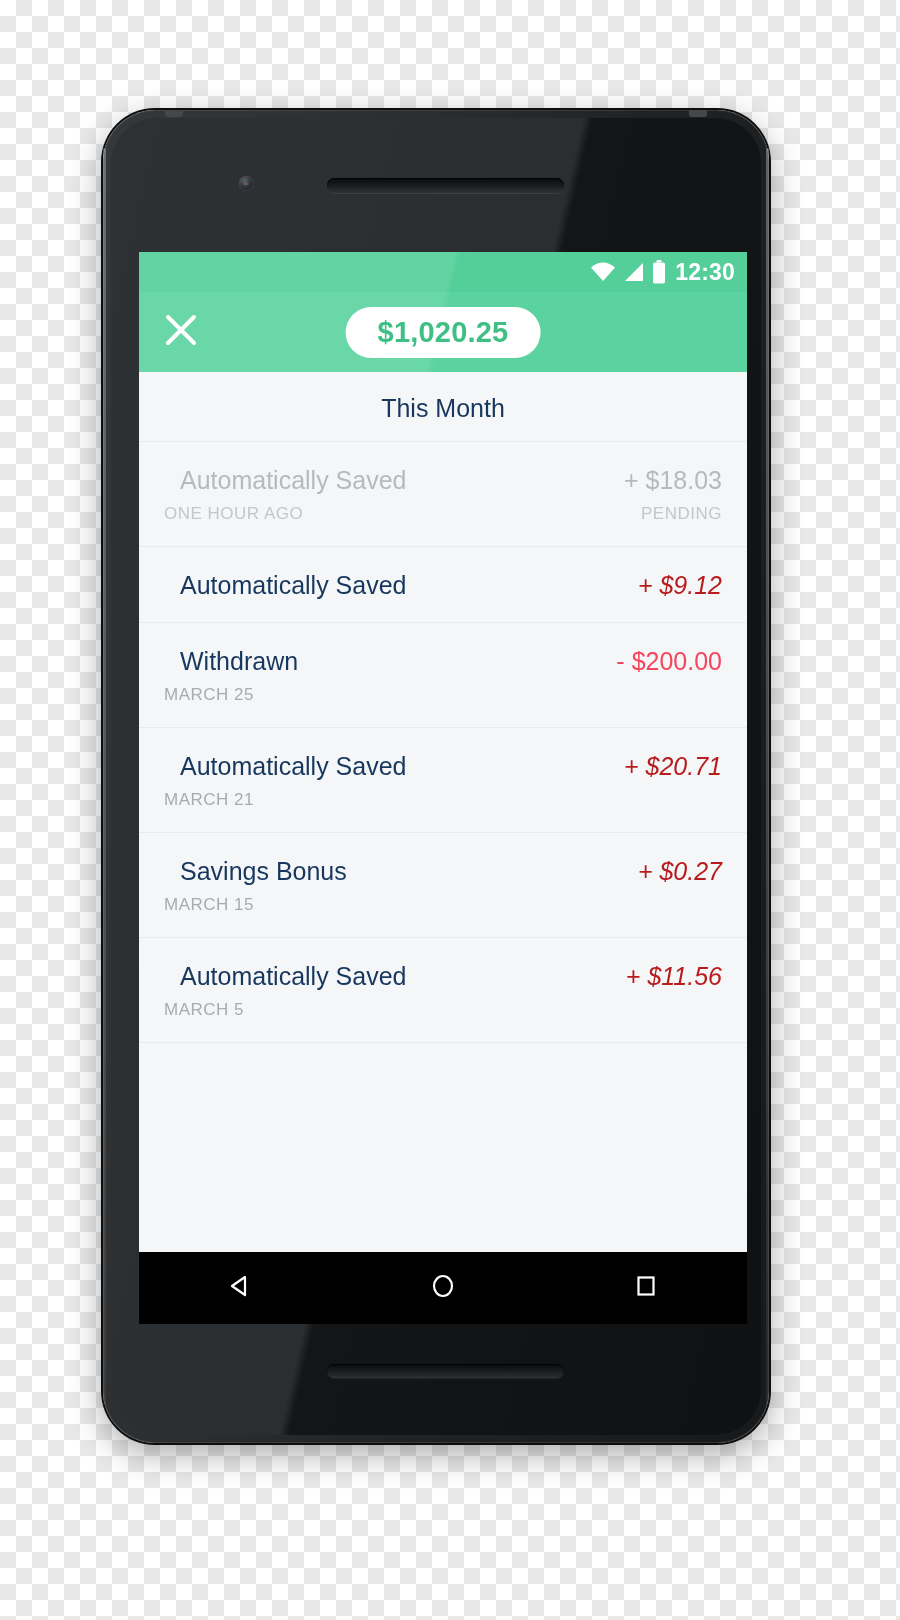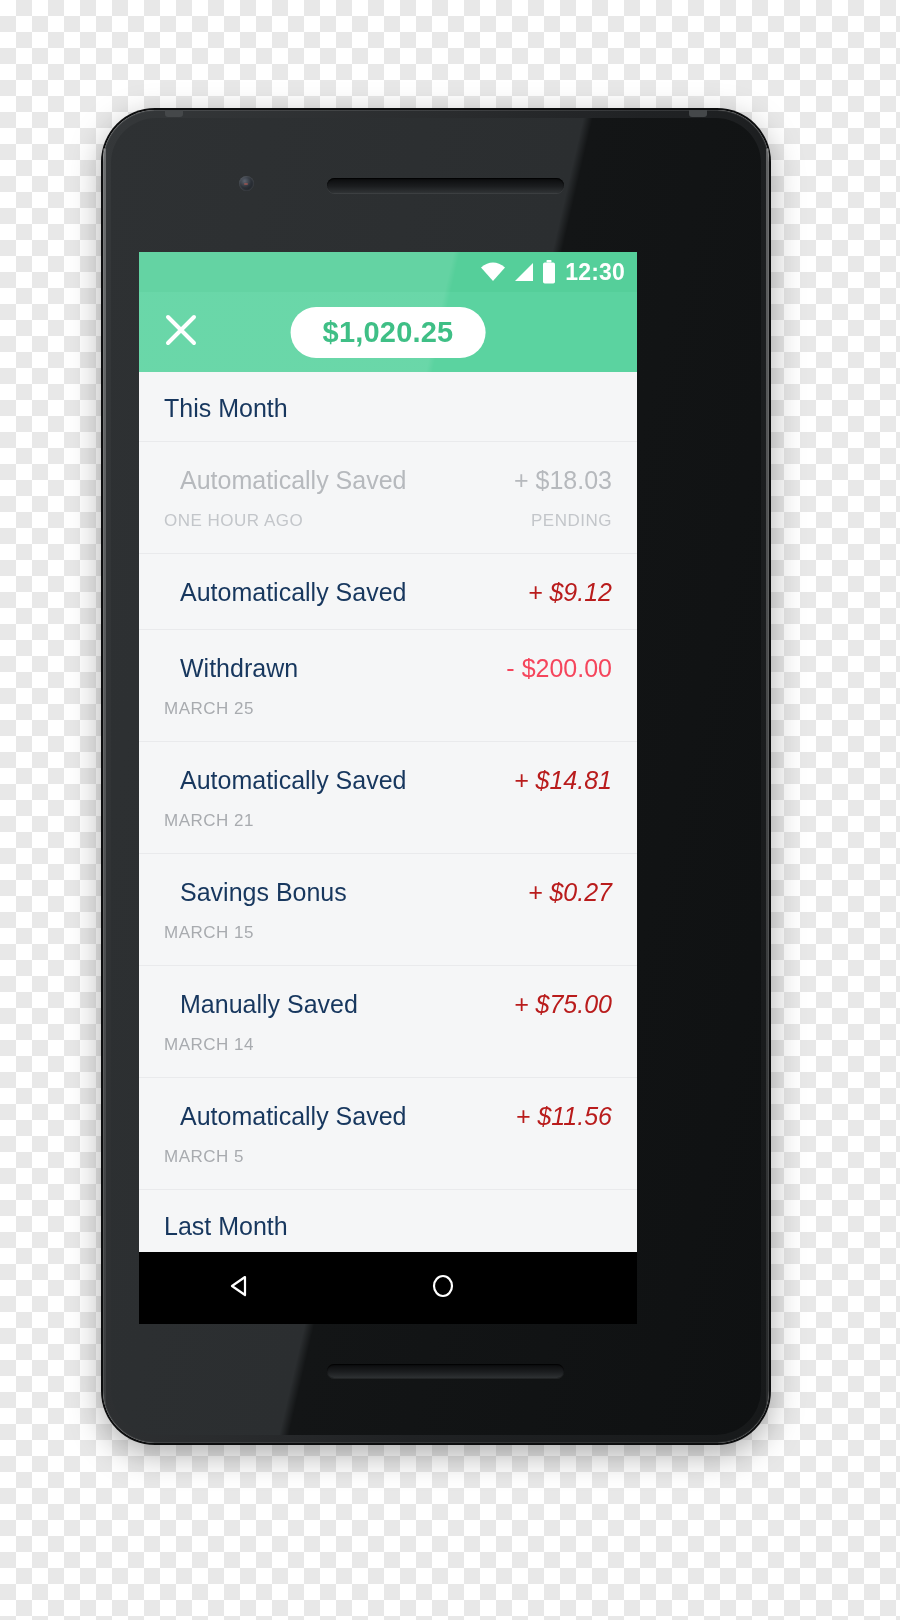--- a/index.html
+++ b/index.html
@@ -122,24 +122,25 @@
     border-radius: 8px;
     background: linear-gradient(to bottom, #0a0b0c 0%, #1b1d1f 55%, #2e3133 100%);
     box-shadow: inset 0 1px 1px rgba(0,0,0,0.85), 0 1px 0 rgba(255,255,255,0.07);
   }
 
   
   #screen {
     position: absolute;
     left: 28px;
     top: 134px;
-    width: 498px;
+    width: 608px;
     height: 1072px;
     background: #f5f6f7;
     overflow: hidden;
+    text-align: center;
   }
 
   
   #status-bar {
     height: 40px;
     background: #55cf9a;
     display: flex;
     align-items: center;
     justify-content: flex-end;
     padding-right: 12px;
@@ -225,21 +226,21 @@
     margin-left: 16px;
   }
   .txn-amount {
     font-size: 25px;
     white-space: nowrap;
   }
   .txn-sub {
     display: flex;
     align-items: baseline;
     justify-content: space-between;
-    margin-top: 16px;
+    margin-top: 9px;
     gap: 28px;
   }
   .txn-date, .txn-status {
     font-size: 17px;
     color: #a8abaf;
     letter-spacing: 0.5px;
   }
   .amt-positive { color: #b91c1c; font-style: italic; }
   .amt-negative { color: #f5455c; }
   .row-pending .txn-title { color: #b6b9bd; }
@@ -343,58 +344,47 @@
                 <span class="txn-amount amt-negative">- $200.00</span>
               </div>
               <div class="txn-sub">
                 <span class="txn-date">MARCH 25</span>
                 <span class="txn-status"></span>
               </div>
             </div>
             <div class="txn-row">
               <div class="txn-line">
                 <span class="txn-title">Automatically Saved</span>
-                <span class="txn-amount amt-positive">+ $14.81</span>
+                <span class="txn-amount amt-positive">+ $20.71</span>
               </div>
               <div class="txn-sub">
                 <span class="txn-date">MARCH 21</span>
                 <span class="txn-status"></span>
               </div>
             </div>
             <div class="txn-row">
               <div class="txn-line">
                 <span class="txn-title">Savings Bonus</span>
                 <span class="txn-amount amt-positive">+ $0.27</span>
               </div>
               <div class="txn-sub">
                 <span class="txn-date">MARCH 15</span>
                 <span class="txn-status"></span>
               </div>
             </div>
             <div class="txn-row">
               <div class="txn-line">
-                <span class="txn-title">Manually Saved</span>
-                <span class="txn-amount amt-positive">+ $75.00</span>
-              </div>
-              <div class="txn-sub">
-                <span class="txn-date">MARCH 14</span>
-                <span class="txn-status"></span>
-              </div>
-            </div>
-            <div class="txn-row">
-              <div class="txn-line">
                 <span class="txn-title">Automatically Saved</span>
                 <span class="txn-amount amt-positive">+ $11.56</span>
               </div>
               <div class="txn-sub">
                 <span class="txn-date">MARCH 5</span>
                 <span class="txn-status"></span>
               </div>
             </div>
-            <div class="section-header">Last Month</div>
           </div>
 
         <div id="nav-bar">
           <div class="nav-button">
             <span>
               <svg width="26" height="26" viewBox="0 0 26 26" aria-hidden="true">
                 <path d="M18 4 L5 13 L18 22 Z" fill="none" stroke="#ffffff" stroke-width="2.2" stroke-linejoin="round"></path>
               </svg>
             </span>
           </div>

